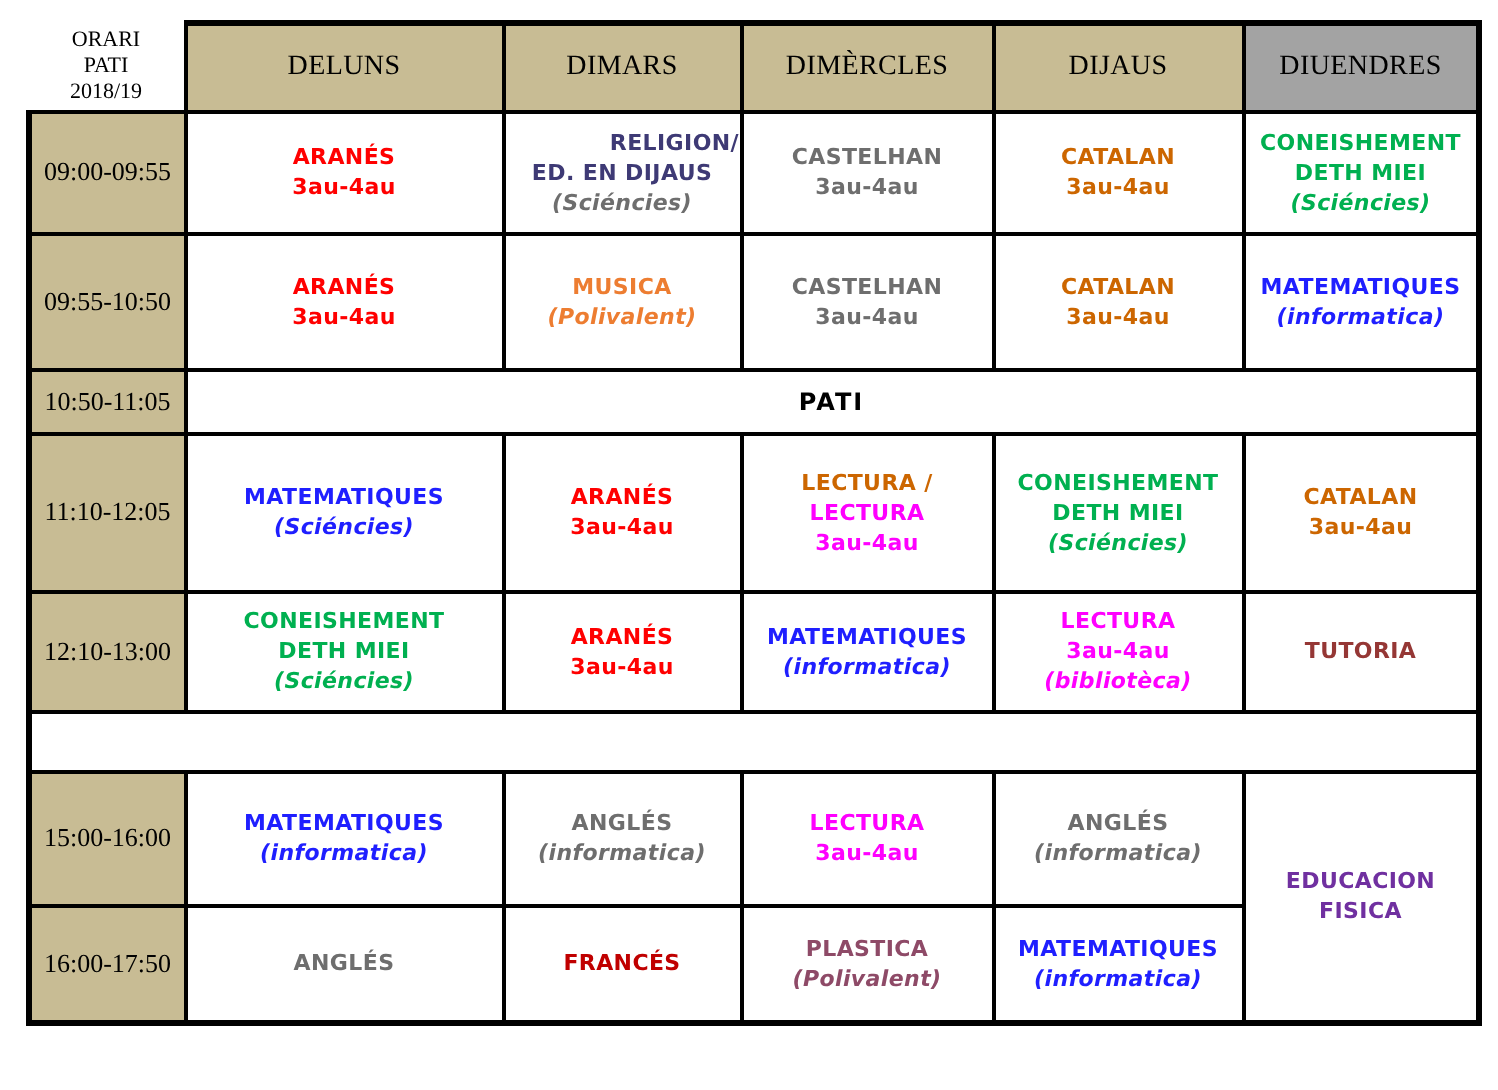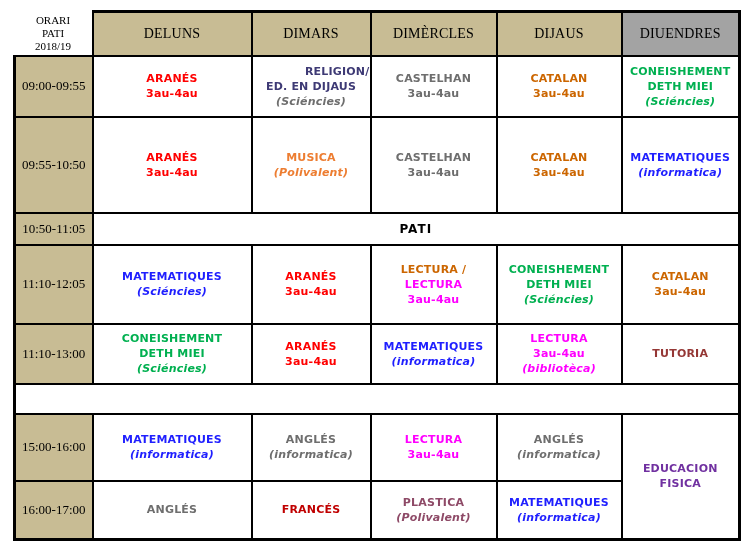--- a/index.html
+++ b/index.html
@@ -72,21 +72,21 @@
       <span class="ln" style="color: rgb(204, 102, 0);">CATALAN</span>
       <span class="ln" style="color: rgb(204, 102, 0);">3au-4au</span>
     </td>
     <td class="subject br3">
       <span class="ln" style="color: rgb(0, 176, 80);">CONEISHEMENT</span>
       <span class="ln" style="color: rgb(0, 176, 80);">DETH MIEI</span>
       <span class="ln it" style="color: rgb(0, 176, 80);">(Sciéncies)</span>
     </td>
   </tr>
 
-  <tr style="height:96px">
+  <tr style="height:68px">
     <td class="timecell serif bl3" style="background-color: rgb(200, 188, 148);">09:55-10:50</td>
     <td class="subject">
       <span class="ln" style="color: rgb(255, 0, 0);">ARANÉS</span>
       <span class="ln" style="color: rgb(255, 0, 0);">3au-4au</span>
     </td>
     <td class="subject">
       <span class="ln" style="color: rgb(237, 125, 49);">MUSICA</span>
       <span class="ln it" style="color: rgb(237, 125, 49);">(Polivalent)</span>
     </td>
     <td class="subject">
@@ -127,21 +127,21 @@
       <span class="ln" style="color: rgb(0, 176, 80);">DETH MIEI</span>
       <span class="ln it" style="color: rgb(0, 176, 80);">(Sciéncies)</span>
     </td>
     <td class="subject br3">
       <span class="ln" style="color: rgb(204, 102, 0);">CATALAN</span>
       <span class="ln" style="color: rgb(204, 102, 0);">3au-4au</span>
     </td>
   </tr>
 
   <tr style="height:60px">
-    <td class="timecell serif bl3" style="background-color: rgb(200, 188, 148);">11:10-13:00</td>
+    <td class="timecell serif bl3" style="background-color: rgb(200, 188, 148);">12:10-13:00</td>
     <td class="subject">
       <span class="ln" style="color: rgb(0, 176, 80);">CONEISHEMENT</span>
       <span class="ln" style="color: rgb(0, 176, 80);">DETH MIEI</span>
       <span class="ln it" style="color: rgb(0, 176, 80);">(Sciéncies)</span>
     </td>
     <td class="subject">
       <span class="ln" style="color: rgb(255, 0, 0);">ARANÉS</span>
       <span class="ln" style="color: rgb(255, 0, 0);">3au-4au</span>
     </td>
     <td class="subject">
@@ -180,21 +180,21 @@
       <span class="ln" style="color: rgb(110, 110, 110);">ANGLÉS</span>
       <span class="ln it" style="color: rgb(110, 110, 110);">(informatica)</span>
     </td>
     <td class="subject br3 bb3" rowspan="2">
       <span class="ln" style="color: rgb(112, 48, 160);">EDUCACION</span>
       <span class="ln" style="color: rgb(112, 48, 160);">FISICA</span>
     </td>
   </tr>
 
   <tr style="height:59px">
-    <td class="timecell serif bl3 bb3" style="background-color: rgb(200, 188, 148);">16:00-17:00</td>
+    <td class="timecell serif bl3 bb3" style="background-color: rgb(200, 188, 148);">16:00-17:50</td>
     <td class="subject bb3">
       <span class="ln" style="color: rgb(110, 110, 110);">ANGLÉS</span>
     </td>
     <td class="subject bb3">
       <span class="ln" style="color: rgb(192, 0, 0);">FRANCÉS</span>
     </td>
     <td class="subject bb3">
       <span class="ln" style="color: rgb(142, 74, 103);">PLASTICA</span>
       <span class="ln it" style="color: rgb(142, 74, 103);">(Polivalent)</span>
     </td>

